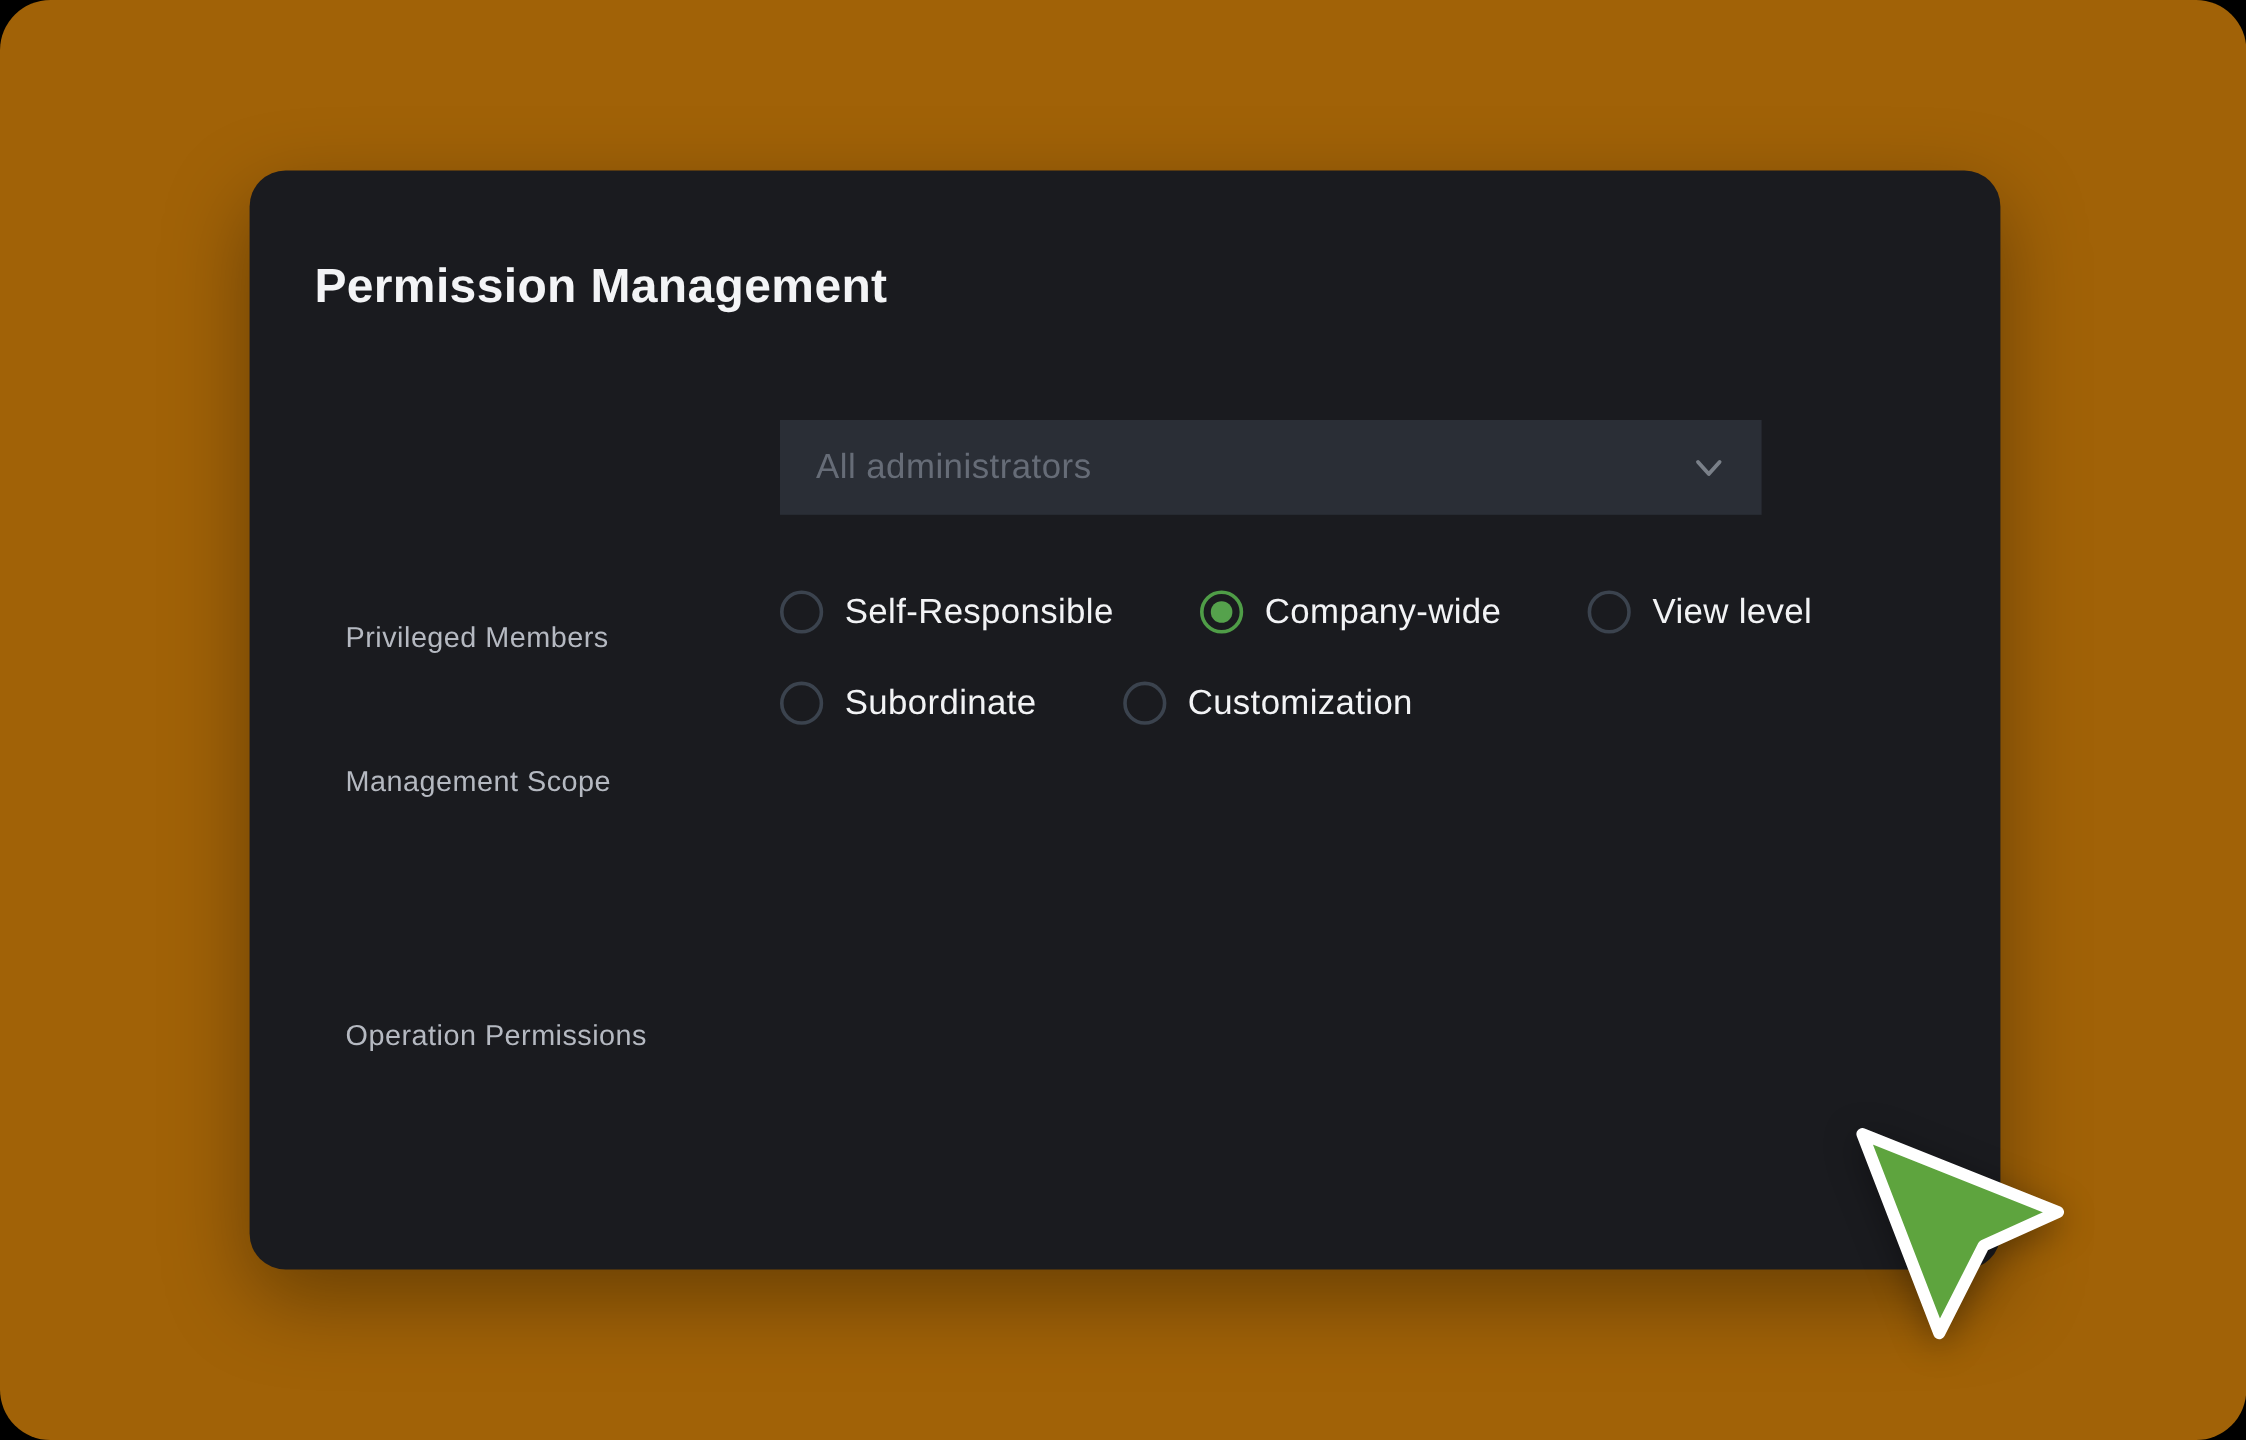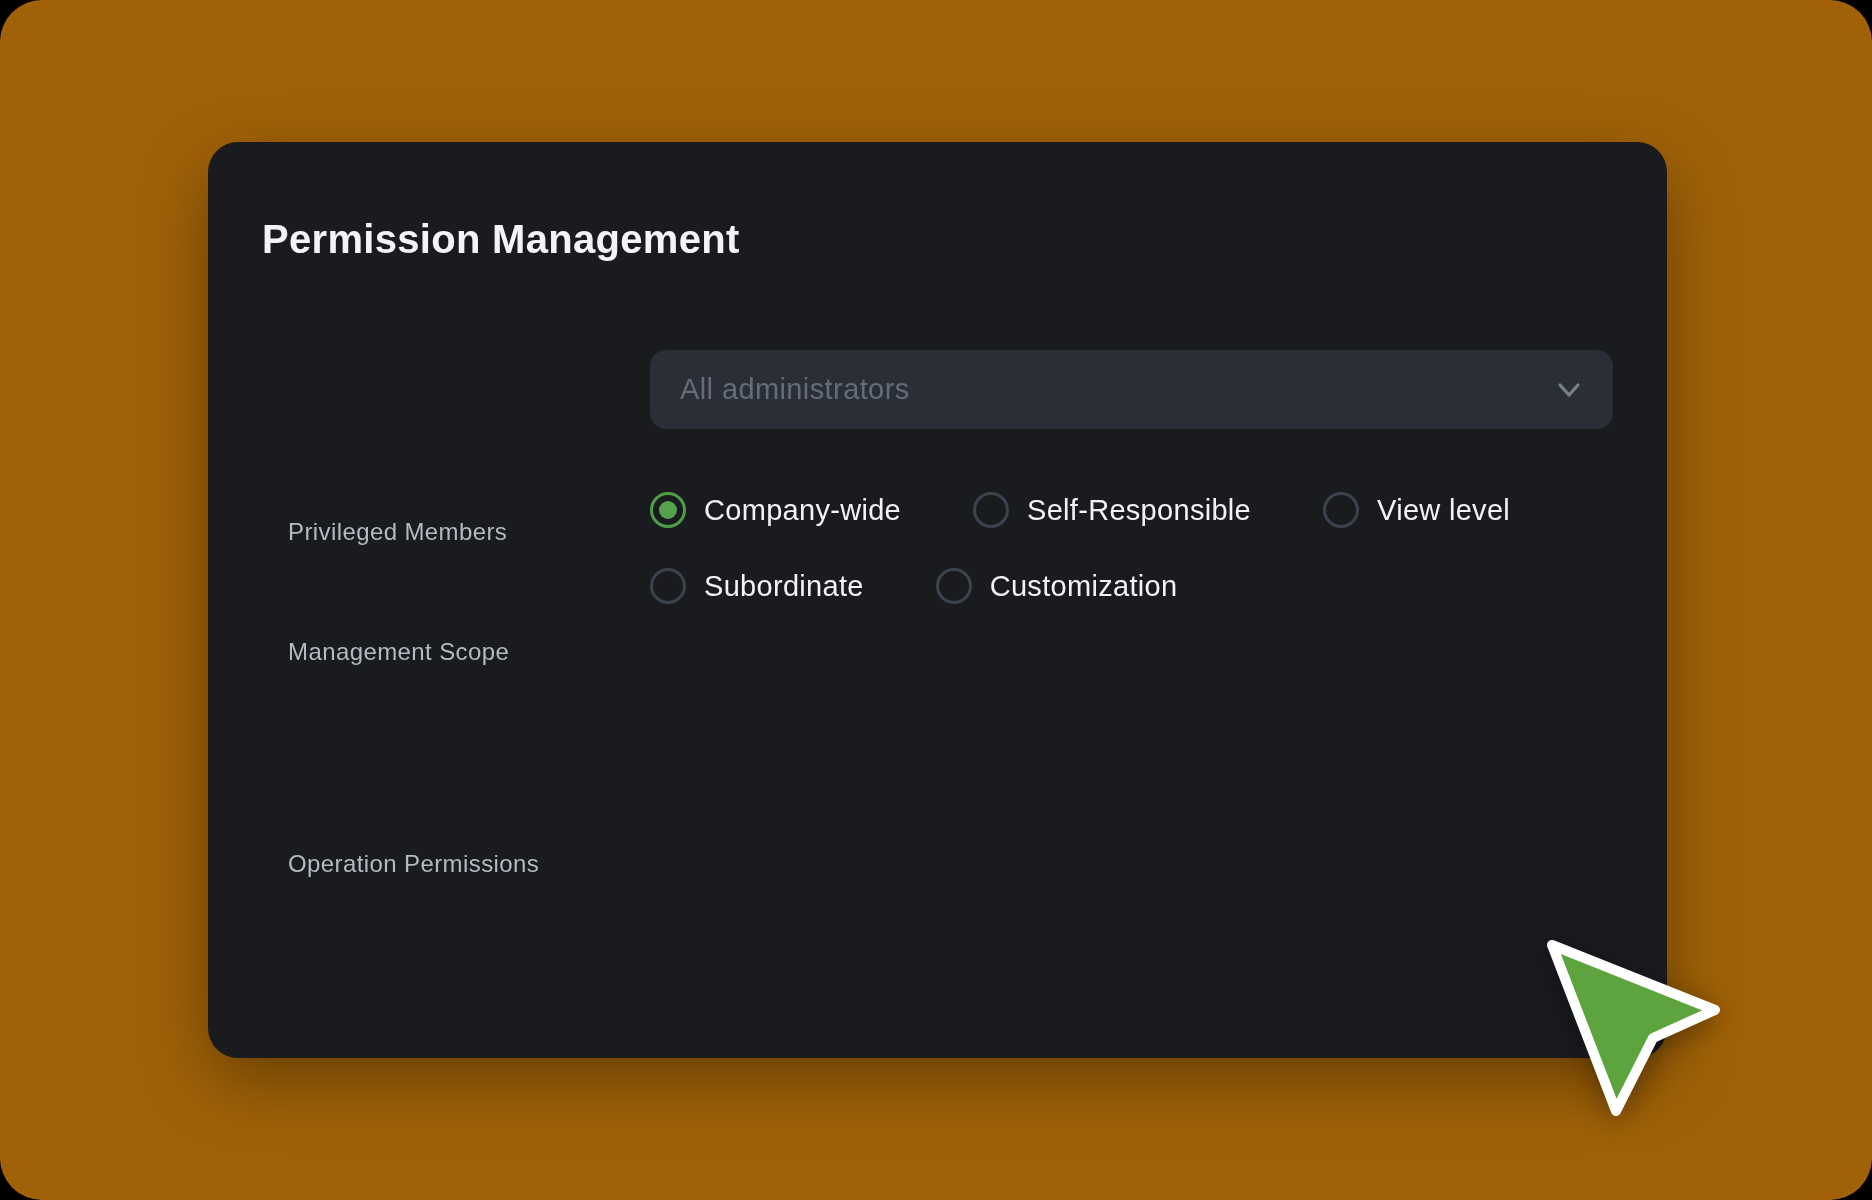--- a/index.html
+++ b/index.html
@@ -49,24 +49,24 @@
     white-space: nowrap;
   }
   .label-row1 { top: 372px; }
   .label-row2 { top: 492px; }
   .label-row3 { top: 704px; }
 
   .select-box {
     position: absolute;
     left: 442px;
     top: 208px;
-    width: 963px;
+    width: 818px;
     height: 79px;
     background: #2a2e36;
-    border-radius: 16px;
+    border-radius: 0;
     display: flex;
     align-items: center;
     cursor: pointer;
   }
   .select-placeholder {
     margin-left: 30px;
     font-size: 29px;
     letter-spacing: 0.4px;
     color: #666c77;
     flex: 1;
@@ -171,26 +171,26 @@
       <div class="select-placeholder">All administrators</div>
       <svg class="select-chevron" viewBox="0 0 32 32">
         <polyline points="7,11 16,21 25,11" fill="none" stroke="#7a8089" stroke-width="3.2" stroke-linecap="round" stroke-linejoin="round"></polyline>
       </svg>
     </div>
 
     <div class="field-label label-row2">Management Scope</div>
 
     <div class="option-row radio-row1">
       <div class="option-item">
+        <span class="radio"></span>
+        <span class="option-label">Self-Responsible</span>
+      </div>
+      <div class="option-item">
         <span class="radio selected"></span>
         <span class="option-label">Company-wide</span>
-      </div>
-      <div class="option-item">
-        <span class="radio"></span>
-        <span class="option-label">Self-Responsible</span>
       </div>
       <div class="option-item">
         <span class="radio"></span>
         <span class="option-label">View level</span>
       </div>
     </div>
 
     <div class="option-row radio-row2">
       <div class="option-item">
         <span class="radio"></span>

